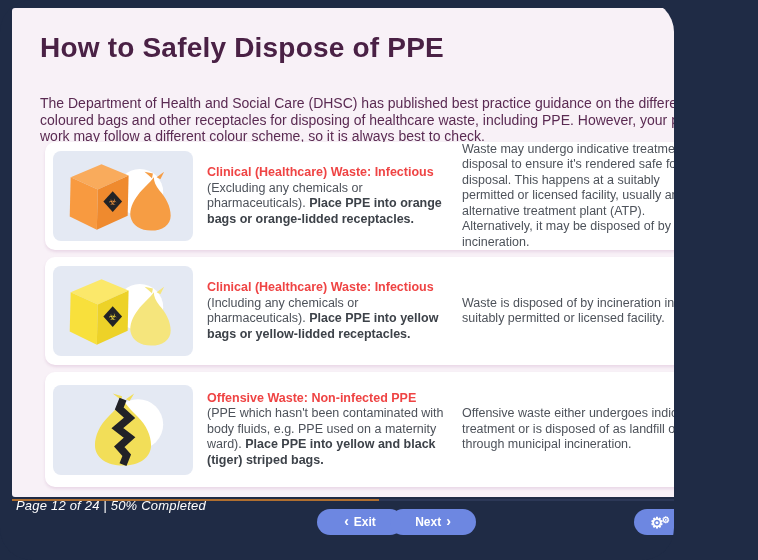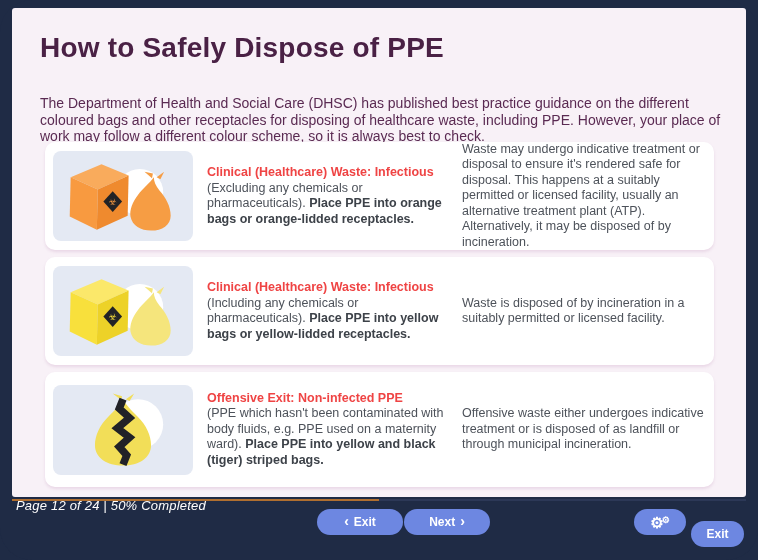--- a/index.html
+++ b/index.html
@@ -1,17 +1,17 @@
 <!DOCTYPE html>
 <html><head>
 <meta charset="utf-8">
 <style>
   html,body { margin:0; padding:0; background:#1f2b45; }
   .stage {
-    position:relative; width:758px; height:560px; overflow:hidden;
+    position:relative; width:674px; height:560px; overflow:hidden;
     background:#1f2b45; font-family:"Liberation Sans", sans-serif;border-radius:32px;
   }
   .card {
     position:absolute; left:12px; top:8px; width:734px; height:489px;
     background:#f8f1f7; border-radius:3px;
   }
   .title {
     position:absolute; left:28px; top:24px; margin:0;
     font-size:28px; font-weight:600; color:#4a2145; letter-spacing:.2px;
   }
@@ -52,21 +52,21 @@
     position:absolute; left:16px; top:1px; font-size:13px; color:#ffffff; letter-spacing:.2px;font-style:italic;
   }
   .pill {
     position:absolute; top:12px; height:26px; border:none; border-radius:13px;
     background:#6d87e1; color:#ffffff; font-weight:bold; font-size:12px;
     font-family:"Liberation Sans", sans-serif;
     display:flex; align-items:center; justify-content:center; gap:5px; cursor:pointer;
     padding:0;
   }
   .pill-prev { left:317px; width:86px; }
-  .pill-next { left:404px; width:86px; }
+  .pill-next { left:390px; width:86px; }
   .pill-settings { left:634px; width:52px; }
   .pill-exit { left:691px; width:53px;margin-top:12px; }
   .chev { font-size:14px; font-weight:bold; position:relative; top:-1px; }
   .gears { line-height:1; }
   .g1 { font-size:15px; }
   .g2 { font-size:9px; position:relative; top:-5px; margin-left:-2px; }
 </style>
 </head>
 <body>
 
@@ -130,21 +130,21 @@
         <div class="icon-tile">
           <svg width="134" height="86" viewBox="0 0 140 92" aria-hidden="true">
             <circle cx="86" cy="40" r="27" fill="#ffffff"></circle>
             <path d="M70,13 C67,19 61,25 54,32 C45,41 40,52 40,62 C40,76 53,84 70,84 C87,84 100,76 100,62 C100,52 95,41 86,32 C79,25 73,19 70,13 Z" fill="#f2de58"></path>
             <path d="M68,14 L59,7 L69,10 Z" fill="#f2de58"></path>
             <path d="M73,13 L82,7 L77,15 Z" fill="#f2de58"></path>
             <path d="M70,13 L66,23 L77,33 L64,44 L77,54 L66,64 L74,73 L70,83" fill="none" stroke="#212227" stroke-width="8" stroke-linejoin="miter" stroke-linecap="butt"></path>
           </svg>
         </div>
         <div class="mid-col">
-          <div class="row-heading">Offensive Exit: Non-infected PPE</div>
+          <div class="row-heading">Offensive Waste: Non-infected PPE</div>
           <div class="row-body">
             <span>(PPE which hasn't been contaminated with body fluids, e.g. PPE used on a maternity ward).</span>
             <span class="bold">Place PPE into yellow and black (tiger) striped bags.</span>
           </div>
         </div>
         <div class="right-col">Offensive waste either undergoes indicative treatment or is disposed of as landfill or through municipal incineration.</div>
       </div>
 
     </div>
   </div>

